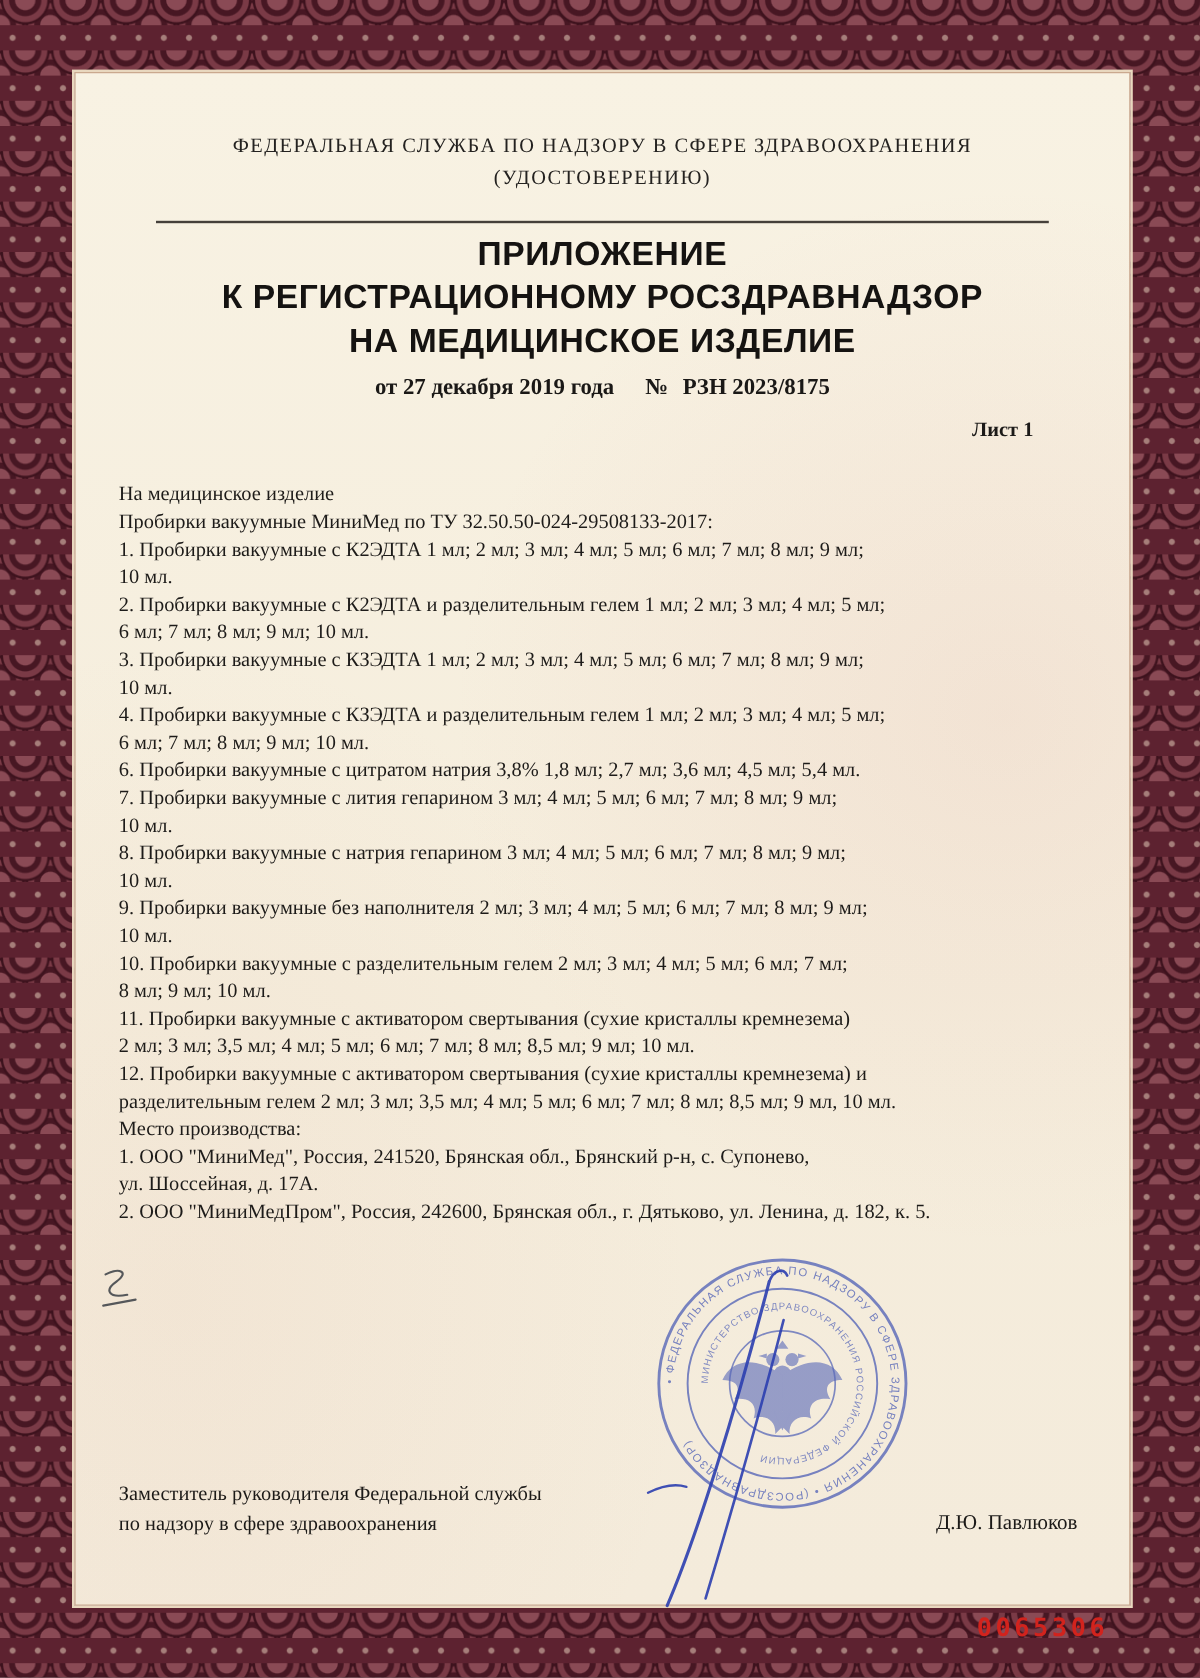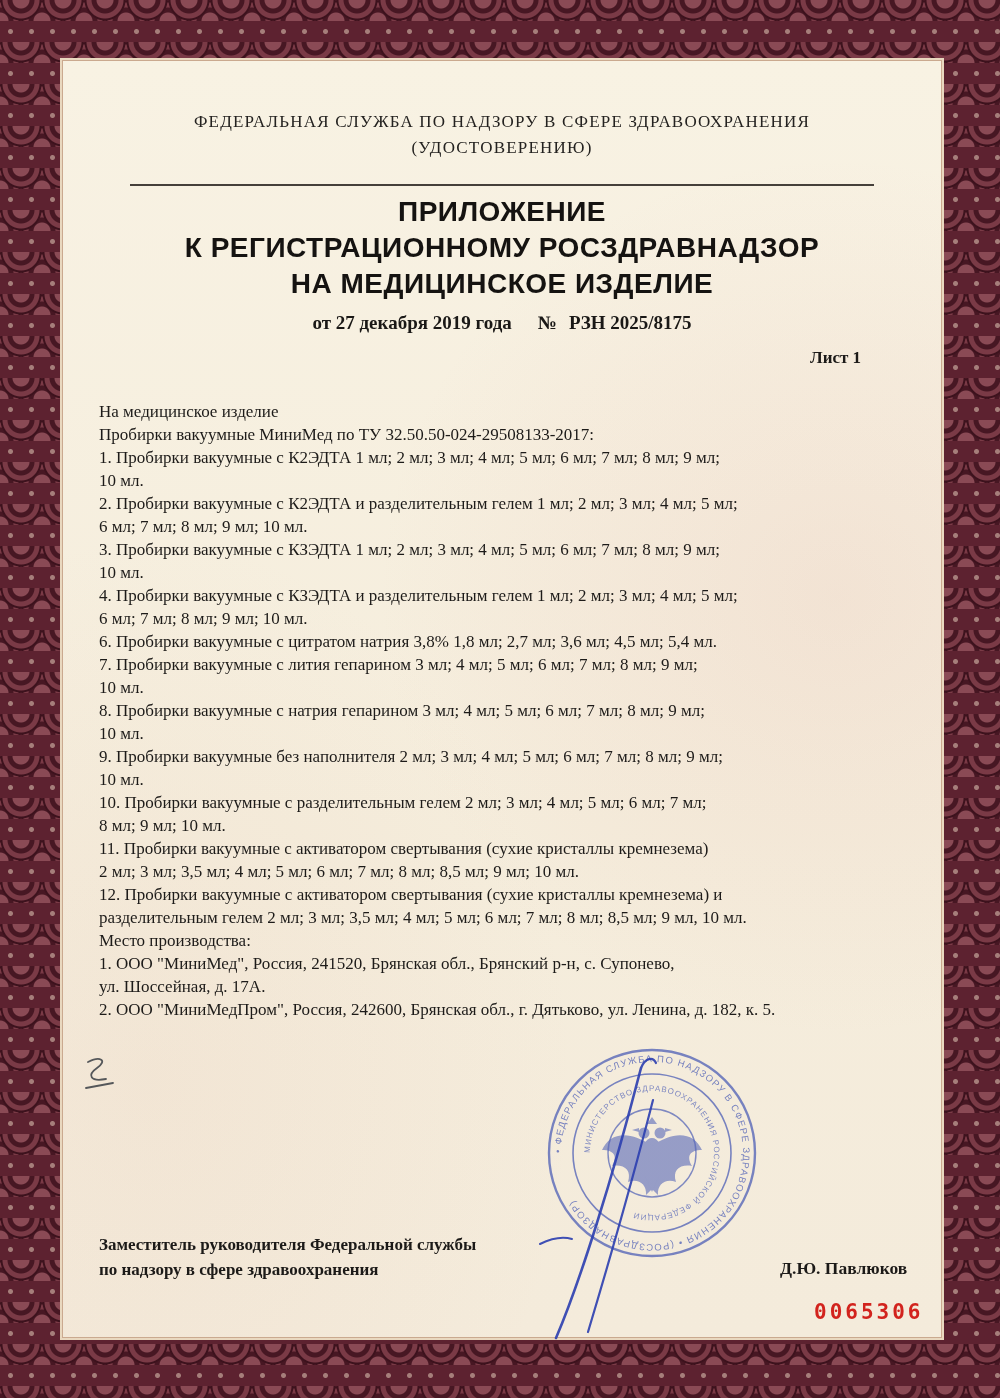--- a/index.html
+++ b/index.html
@@ -35,22 +35,22 @@
   .title{font-family:"Liberation Sans",sans-serif;font-weight:bold;font-size:28px;letter-spacing:.5px;color:#151311;}
   .dateline{font-weight:bold;font-size:19px;color:#1a1816;}
   .dateline .gap1{display:inline-block;width:26px;}
   .dateline .gap2{display:inline-block;width:12px;}
   .sheet{font-weight:bold;font-size:17px;margin-left:28px;}
   .body{
     font-size:17px;line-height:23px;color:#1d1b19;
   }
   .body p{margin:0;white-space:pre-line;}
   .body .bold{font-weight:normal;}
-  .footer-title{font-weight:bold;font-size:17px;line-height:25px;}
-  .signer-name{font-weight:bold;font-size:17.5px;}
+  .footer-title{font-weight:normal;font-size:17px;line-height:25px;}
+  .signer-name{font-weight:normal;font-size:17.5px;}
   .serial{
     font-family:"DejaVu Sans Mono",monospace;
     font-size:21px;letter-spacing:3px;color:#d2231d;font-weight:bold;
   }
   .ink{position:absolute;inset:0;width:100%;height:100%;pointer-events:none;}
   .stamp-text{font-family:"Liberation Sans",sans-serif;fill:#3c50b2;}
 </style>
 </head>
 <body>
 
@@ -60,21 +60,21 @@
 
       <div class="abs center agency" style="top:52px;text-align:center;">ФЕДЕРАЛЬНАЯ СЛУЖБА ПО НАДЗОРУ В СФЕРЕ ЗДРАВООХРАНЕНИЯ</div>
       <div class="abs center agency" style="top:78px;">(УДОСТОВЕРЕНИЮ)</div>
       <div class="abs divider" style="top:124px;left:68px;width:744px;"></div>
 
       <div class="abs center title" style="top:136px;">ПРИЛОЖЕНИЕ</div>
       <div class="abs center title" style="top:172px;">К РЕГИСТРАЦИОННОМУ РОСЗДРАВНАДЗОР</div>
       <div class="abs center title" style="top:208px;">НА МЕДИЦИНСКОЕ ИЗДЕЛИЕ</div>
 
       <div class="abs center dateline" style="top:252px;">
-        <span>от 27 декабря 2019 года</span><span class="gap1"></span><span>№</span><span class="gap2"></span><span>РЗН 2025/8175</span>
+        <span>от 27 декабря 2019 года</span><span class="gap1"></span><span>№</span><span class="gap2"></span><span>РЗН 2023/8175</span>
       </div>
 
       <div class="abs sheet" style="top:288px;left:720px;">Лист  1</div>
 
       <div class="abs body" style="top:340px;left:37px;width:805px;">
         <p>На медицинское изделие</p>
         <p class="bold">Пробирки вакуумные МиниМед по ТУ 32.50.50-024-29508133-2017:</p>
         <p>1. Пробирки вакуумные с К2ЭДТА 1 мл; 2 мл; 3 мл; 4 мл; 5 мл; 6 мл; 7 мл; 8 мл; 9 мл;
 10 мл.</p>
         <p>2. Пробирки вакуумные с К2ЭДТА и разделительным гелем 1 мл; 2 мл; 3 мл; 4 мл; 5 мл;
@@ -101,21 +101,21 @@
 ул. Шоссейная, д. 17А.</p>
         <p>2. ООО "МиниМедПром", Россия, 242600, Брянская обл., г. Дятьково, ул. Ленина, д. 182, к. 5.</p>
       </div>
 
       <div class="abs footer-title" style="top:1172px;left:37px;">
         <div>Заместитель руководителя Федеральной службы</div>
         <div>по надзору в сфере здравоохранения</div>
       </div>
       <div class="abs signer-name" style="top:1198px;left:718px;">Д.Ю. Павлюков</div>
 
-      <div class="abs serial" style="top:1240px;left:752px;">0065306</div>
+      <div class="abs serial" style="top:1284px;left:752px;">0065306</div>
     </div>
   </div>
 
   <svg class="ink" viewBox="0 0 1000 1398">
     <g opacity="0.85">
       <circle cx="652" cy="1153" r="103" fill="none" stroke="#3c50b2" stroke-width="2.4" opacity="0.8"></circle>
       <circle cx="652" cy="1153" r="79" fill="none" stroke="#3c50b2" stroke-width="1.6" opacity="0.8"></circle>
       <circle cx="652" cy="1153" r="44" fill="none" stroke="#3c50b2" stroke-width="1.4" opacity="0.75"></circle>
       <defs>
         <path id="ringOuter" d="M 652 1153 m -91 0 a 91 91 0 1 1 182 0 a 91 91 0 1 1 -182 0"></path>

